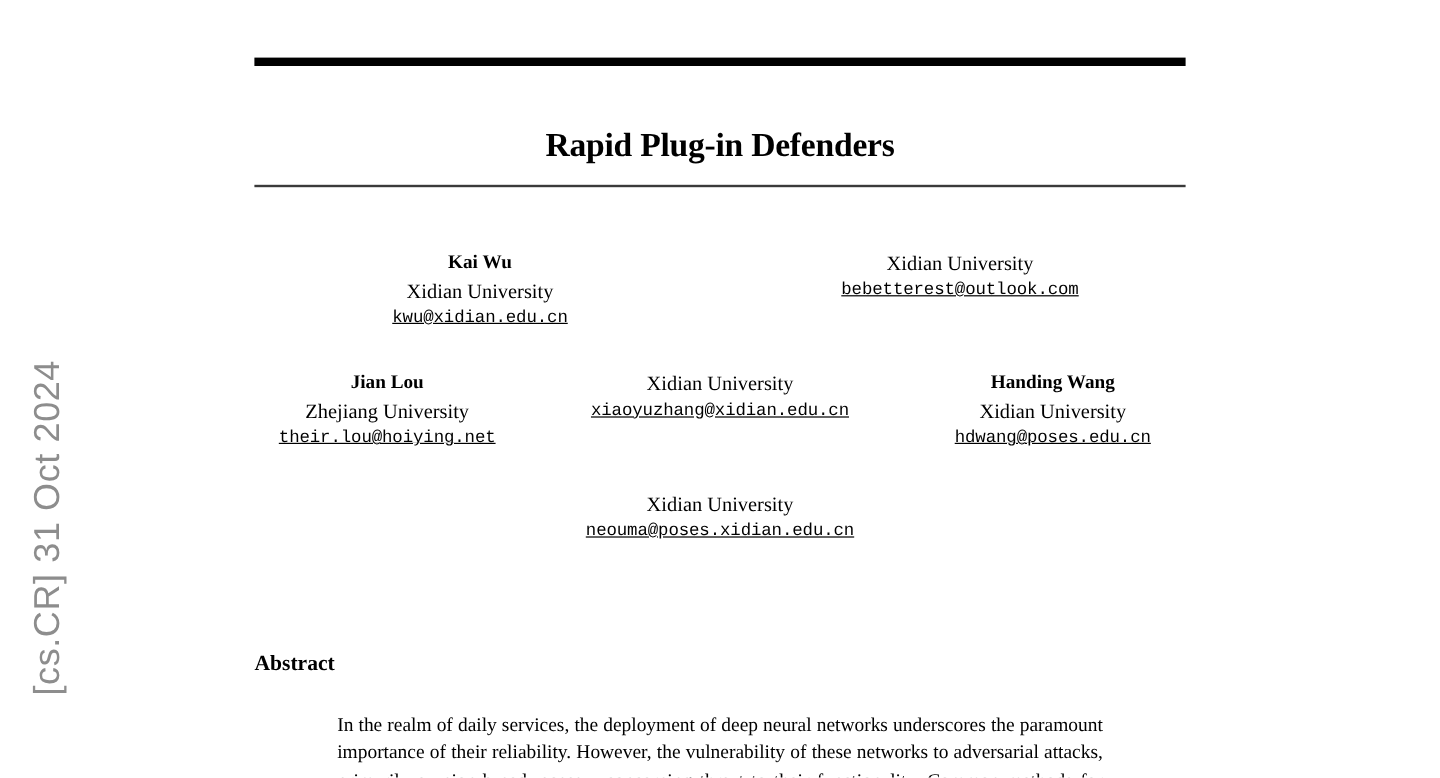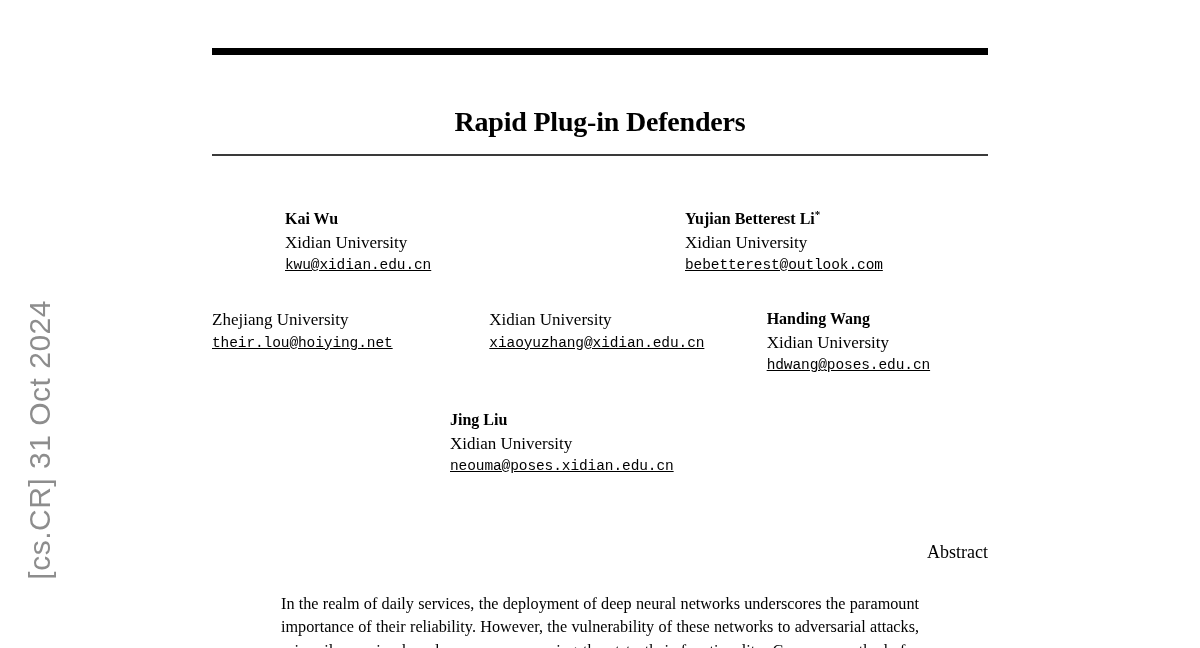--- a/index.html
+++ b/index.html
@@ -92,20 +92,21 @@
     display: flex;
     justify-content: center;
     align-items: flex-start;
     margin-bottom: 33px;
   }
   .author-row.row-1 { gap: 170px; }
   .author-row.row-2 { gap: 56px; }
   .author-row.row-3 { gap: 0; }
 
   .author {
+    text-align: center;
     line-height: 1.42;
   }
   .author-row.row-1 .author { width: 230px; }
   .author-row.row-2 .author { width: 236px; }
   .author-row.row-3 .author { width: 300px; }
 
   .author-name {
     font-size: 16px;
     font-weight: bold;
     white-space: nowrap;
@@ -126,23 +127,23 @@
     letter-spacing: -0.1px;
     text-decoration: underline;
   }
 
   
   .abstract-heading {
     position: absolute;
     left: 0;
     top: 527px;
     width: 776px;
-    text-align: right;
+    text-align: left;
     font-size: 18px;
-    font-weight: normal;
+    font-weight: bold;
   }
   .abstract-body {
     position: absolute;
     left: 69px;
     top: 577px;
     width: 638px;
     font-size: 16.2px;
     line-height: 1.43;
     text-align: justify;
     text-justify: inter-word;
@@ -165,45 +166,44 @@
 
   <div class="authors">
 
     <div class="author-row row-1">
       <div class="author">
         <div class="author-name"><span>Kai Wu</span><span class="star"></span></div>
         <div class="author-affil">Xidian University</div>
         <div class="author-email">kwu@xidian.edu.cn</div>
       </div>
       <div class="author">
-        <div class="author-name"><span>Yujian Betterest Li</span><span class="star">*</span></div>
         <div class="author-affil">Xidian University</div>
         <div class="author-email">bebetterest@outlook.com</div>
       </div>
     </div>
 
     <div class="author-row row-2">
       <div class="author">
+        <div class="author-name"><span>Jian Lou</span><span class="star"></span></div>
         <div class="author-affil">Zhejiang University</div>
         <div class="author-email">their.lou@hoiying.net</div>
       </div>
       <div class="author">
         <div class="author-affil">Xidian University</div>
         <div class="author-email">xiaoyuzhang@xidian.edu.cn</div>
       </div>
       <div class="author">
         <div class="author-name"><span>Handing Wang</span><span class="star"></span></div>
         <div class="author-affil">Xidian University</div>
         <div class="author-email">hdwang@poses.edu.cn</div>
       </div>
     </div>
 
     <div class="author-row row-3">
       <div class="author">
-        <div class="author-name"><span>Jing Liu</span><span class="star"></span></div>
         <div class="author-affil">Xidian University</div>
         <div class="author-email">neouma@poses.xidian.edu.cn</div>
       </div>
     </div>
 
   </div>
 
   <h2 class="abstract-heading">Abstract</h2>
   <p class="abstract-body">In the realm of daily services, the deployment of deep neural networks underscores the paramount importance of their reliability. However, the vulnerability of these networks to adversarial attacks, primarily evasion-based, poses a concerning threat to their functionality. Common methods for enhancing robustness involve heavy</p>
 

